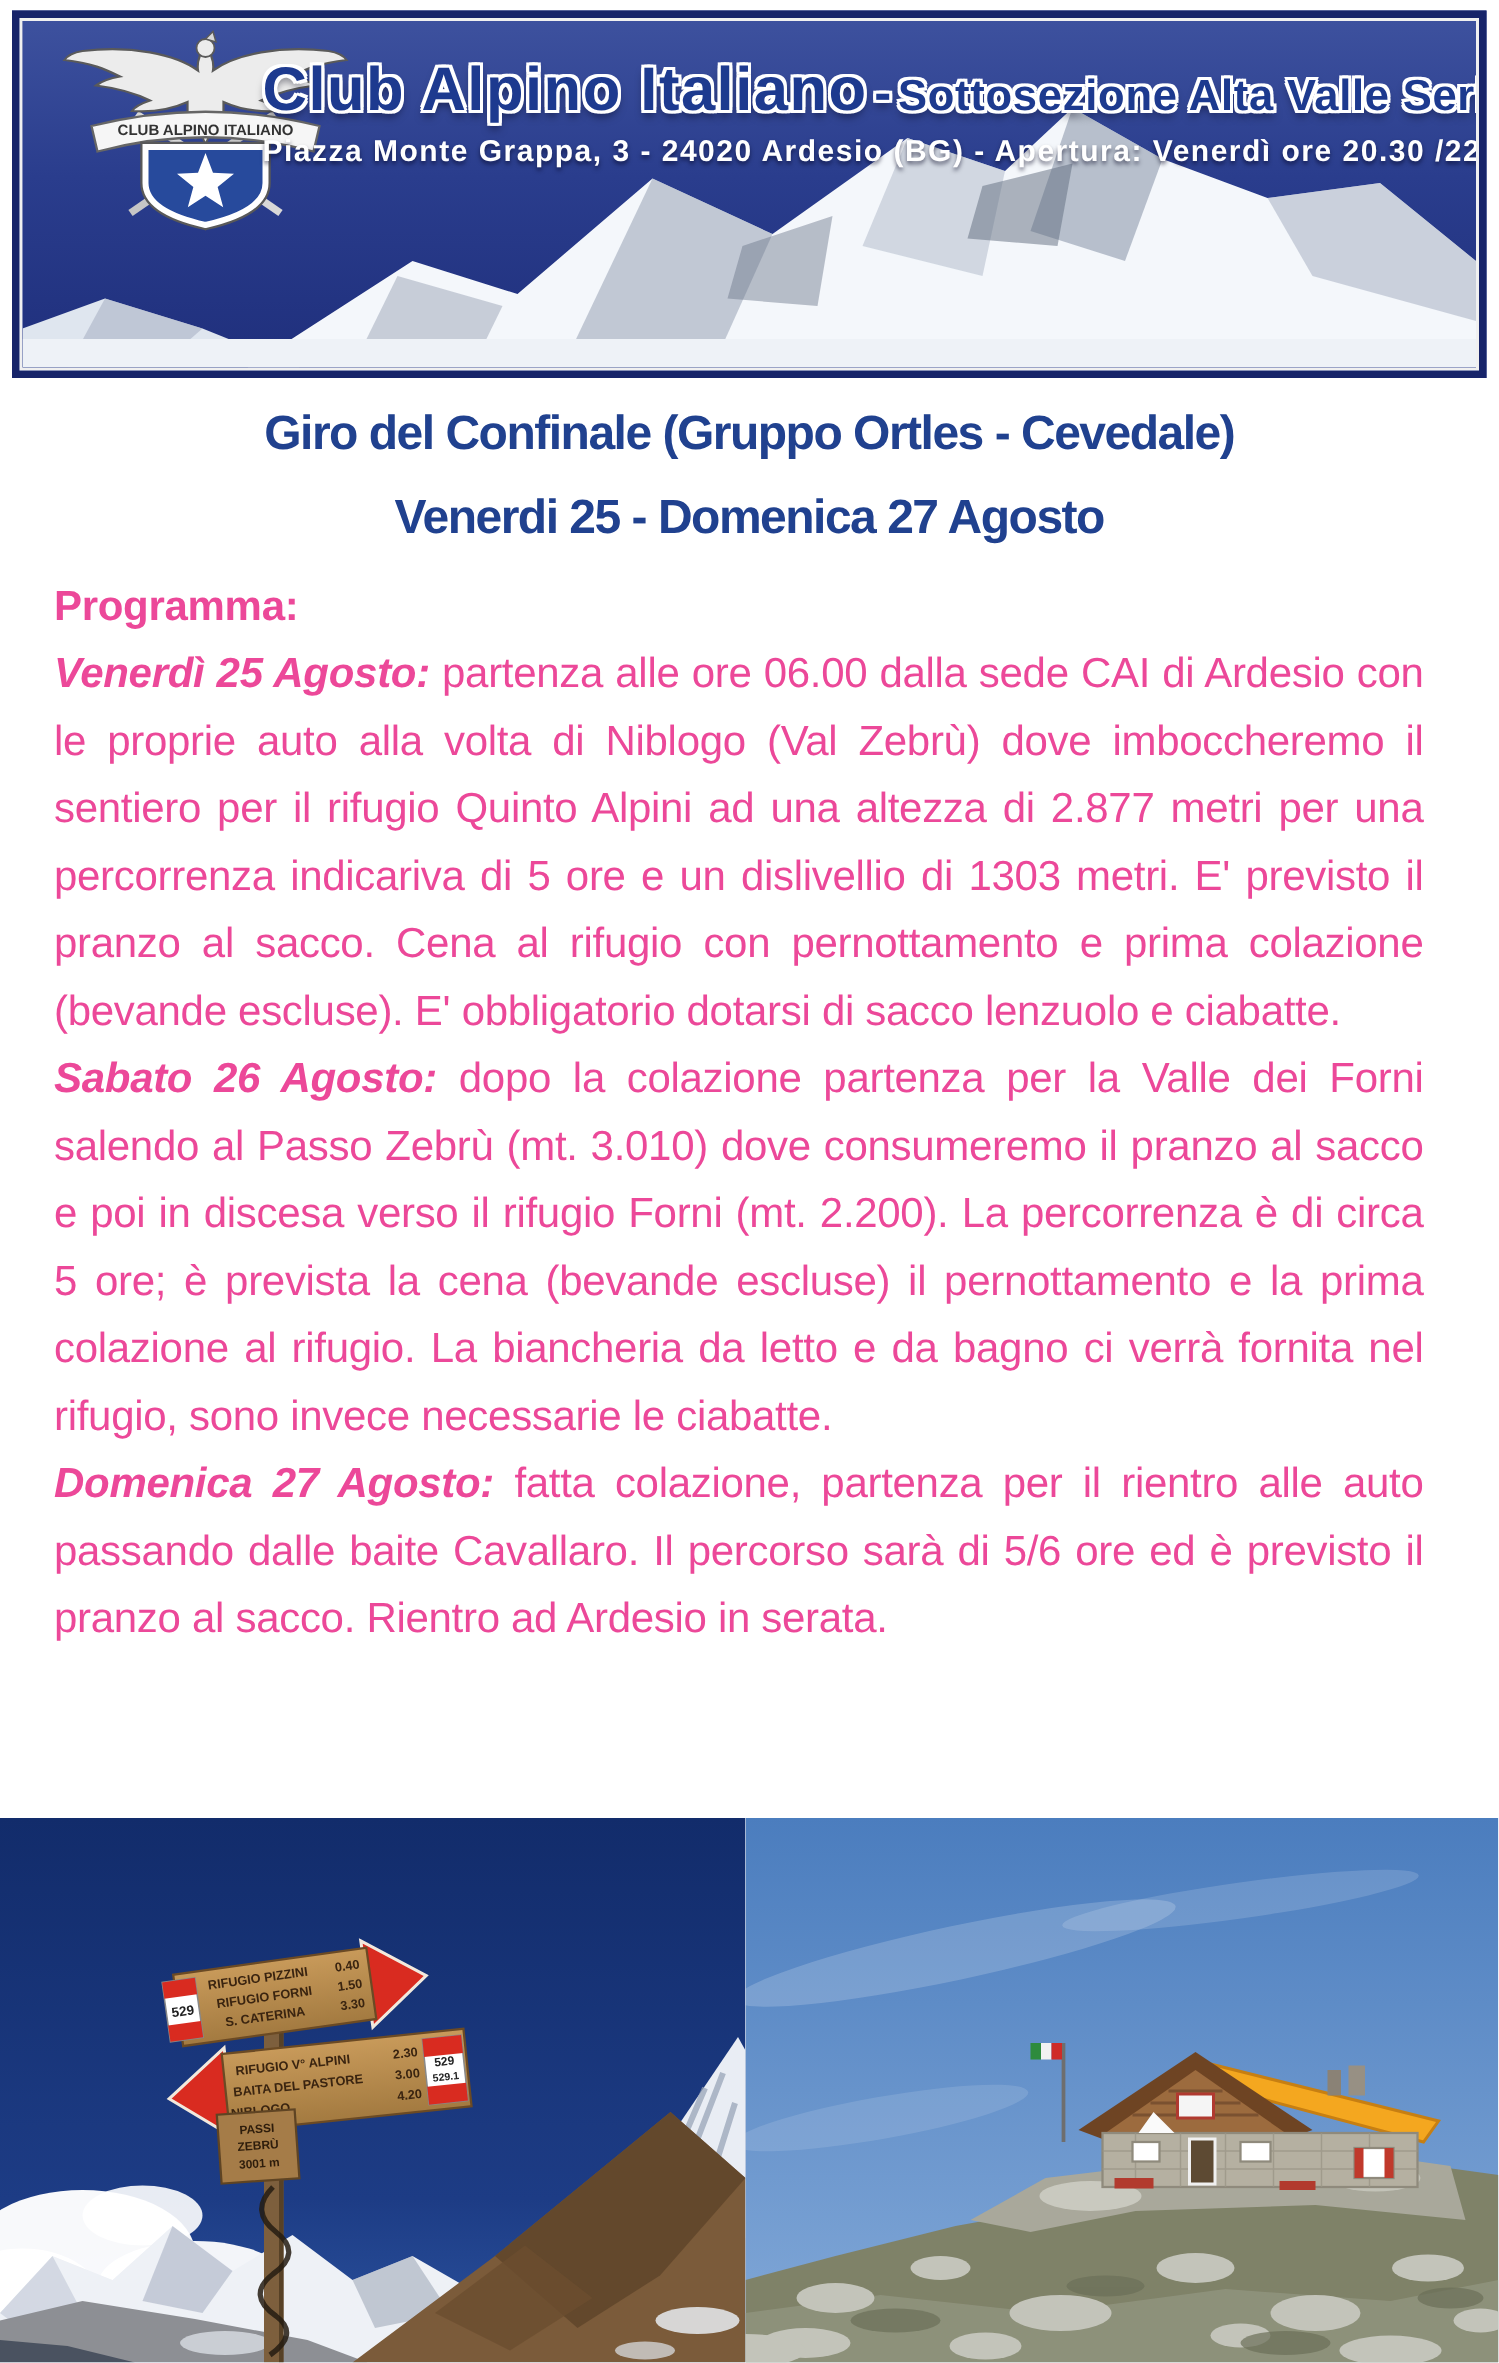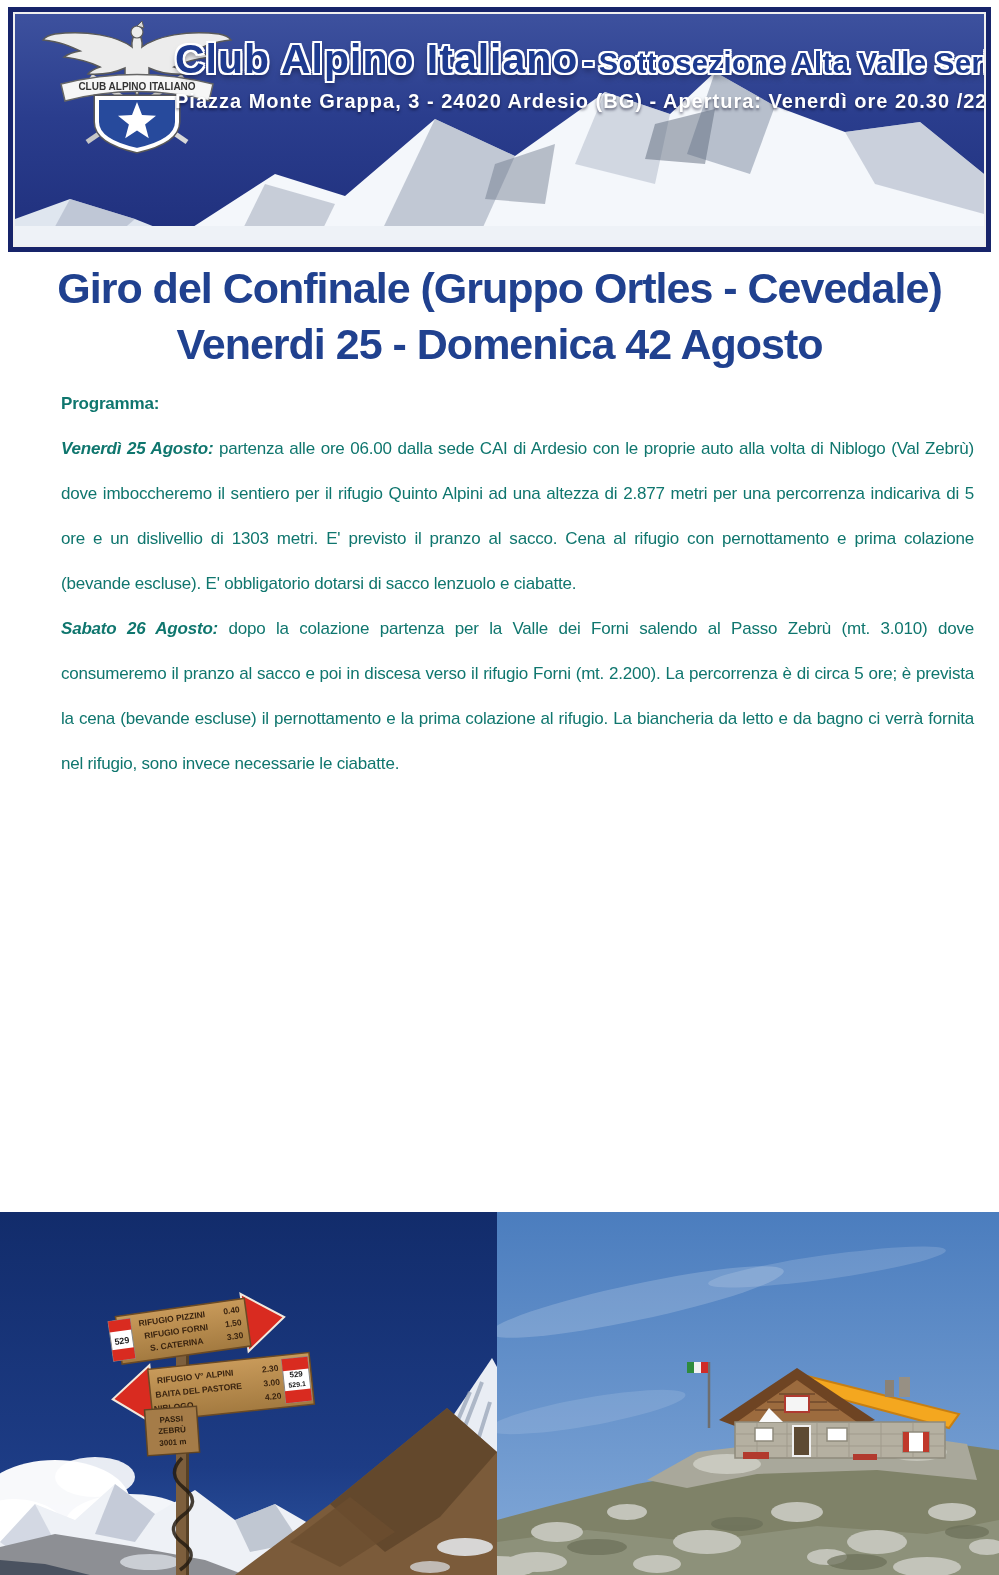--- a/index.html
+++ b/index.html
@@ -22,25 +22,25 @@
       0 -2px 0 #fff, 0 2px 0 #fff, -2px 0 0 #fff, 2px 0 0 #fff,
       0 4px 6px rgba(0,0,20,.55);
   }
   .org-name{font-size:41px;letter-spacing:1px;}
   .org-dash{font-size:34px;}
   .org-sub{font-size:29px;letter-spacing:.5px;}
   .address{margin-top:7px;color:#ffffff;font-weight:bold;font-size:20px;
     letter-spacing:1px;text-shadow:0 2px 3px rgba(0,0,30,.55);white-space:nowrap;}
   
   .title{position:absolute;top:260px;left:0;width:999px;text-align:center;
-    color:#20418f;font-weight:bold;font-size:43px;line-height:56px;letter-spacing:-1px;
+    color:#20418f;font-weight:bold;font-size:32px;line-height:56px;letter-spacing:-1px;
     font-family:"Liberation Sans",sans-serif;}
   
-  .program{position:absolute;top:381px;left:61px;width:913px;
-    font-size:17px;line-height:45px;color:#0f766e;letter-spacing:-.2px;}
+  .program{position:absolute;top:381px;left:36px;width:913px;
+    font-size:28px;line-height:45px;color:#ec4899;letter-spacing:-.2px;}
   .program p{margin:0;text-align:justify;}
   .program .heading{font-weight:bold;text-align:left;}
   .lead{font-weight:bold;font-style:italic;}
   .fee{margin-top:88px;}
   
   .photos{position:absolute;top:1212px;left:0;width:999px;height:363px;display:flex;}
   .photo{display:block;flex:0 0 auto;}
 </style>
 </head>
 <body>
@@ -97,27 +97,28 @@
         <span class="outline-blue org-dash">-</span>
         <span class="outline-blue org-sub">Sottosezione Alta Valle Seriana</span>
       </div>
       <div class="address">Piazza Monte Grappa, 3 - 24020 Ardesio (BG)  -  Apertura: Venerdì ore 20.30 /22.30</div>
     </div>
   </div>
 </div>
 
 <div class="title">
   <div>Giro del Confinale (Gruppo Ortles - Cevedale)</div>
-  <div>Venerdi 25 - Domenica 42 Agosto</div>
+  <div>Venerdi 25 - Domenica 27 Agosto</div>
 </div>
 
 <div class="program">
   <p class="heading">Programma:</p>
   <p><span class="lead">Venerdì 25 Agosto:</span><span> partenza alle ore 06.00 dalla sede CAI di Ardesio con le proprie auto alla volta di Niblogo (Val Zebrù) dove imboccheremo il sentiero per il rifugio Quinto Alpini ad una altezza di 2.877 metri per una percorrenza indicariva di 5 ore e un dislivellio di 1303 metri. E' previsto il pranzo al sacco. Cena al rifugio con pernottamento e prima colazione (bevande escluse). E' obbligatorio dotarsi di sacco lenzuolo e ciabatte.</span></p>
   <p><span class="lead">Sabato 26 Agosto:</span><span> dopo la colazione partenza per la Valle dei Forni salendo al Passo Zebrù (mt. 3.010) dove consumeremo il pranzo al sacco e poi in discesa verso il rifugio Forni (mt. 2.200). La percorrenza è di circa 5 ore; è prevista la cena (bevande escluse) il pernottamento e la prima colazione al rifugio. La biancheria da letto e da bagno ci verrà fornita nel rifugio, sono invece necessarie le ciabatte.</span></p>
+  <p><span class="lead">Domenica 27 Agosto:</span><span> fatta colazione, partenza per il rientro alle auto passando dalle baite Cavallaro. Il percorso sarà di 5/6 ore ed è previsto il pranzo al sacco. Rientro ad Ardesio in serata.</span></p>
 </div>
 
 <div class="photos">
 
   <svg class="photo" width="497" height="363" viewBox="0 0 497 363">
     <defs>
       <linearGradient id="skyL" x1="0" y1="0" x2="0" y2="1">
         <stop offset="0" stop-color="#122c6b"></stop>
         <stop offset="0.7" stop-color="#1d3c85"></stop>
         <stop offset="1" stop-color="#2c54a0"></stop>

